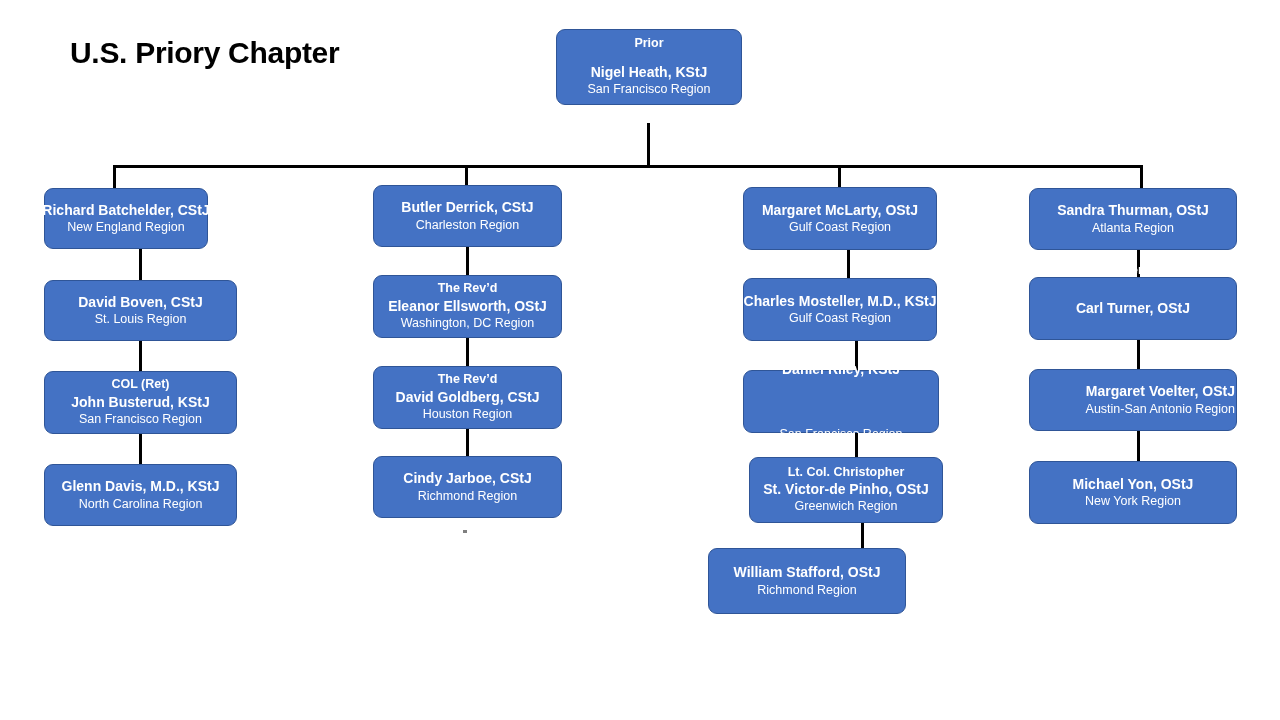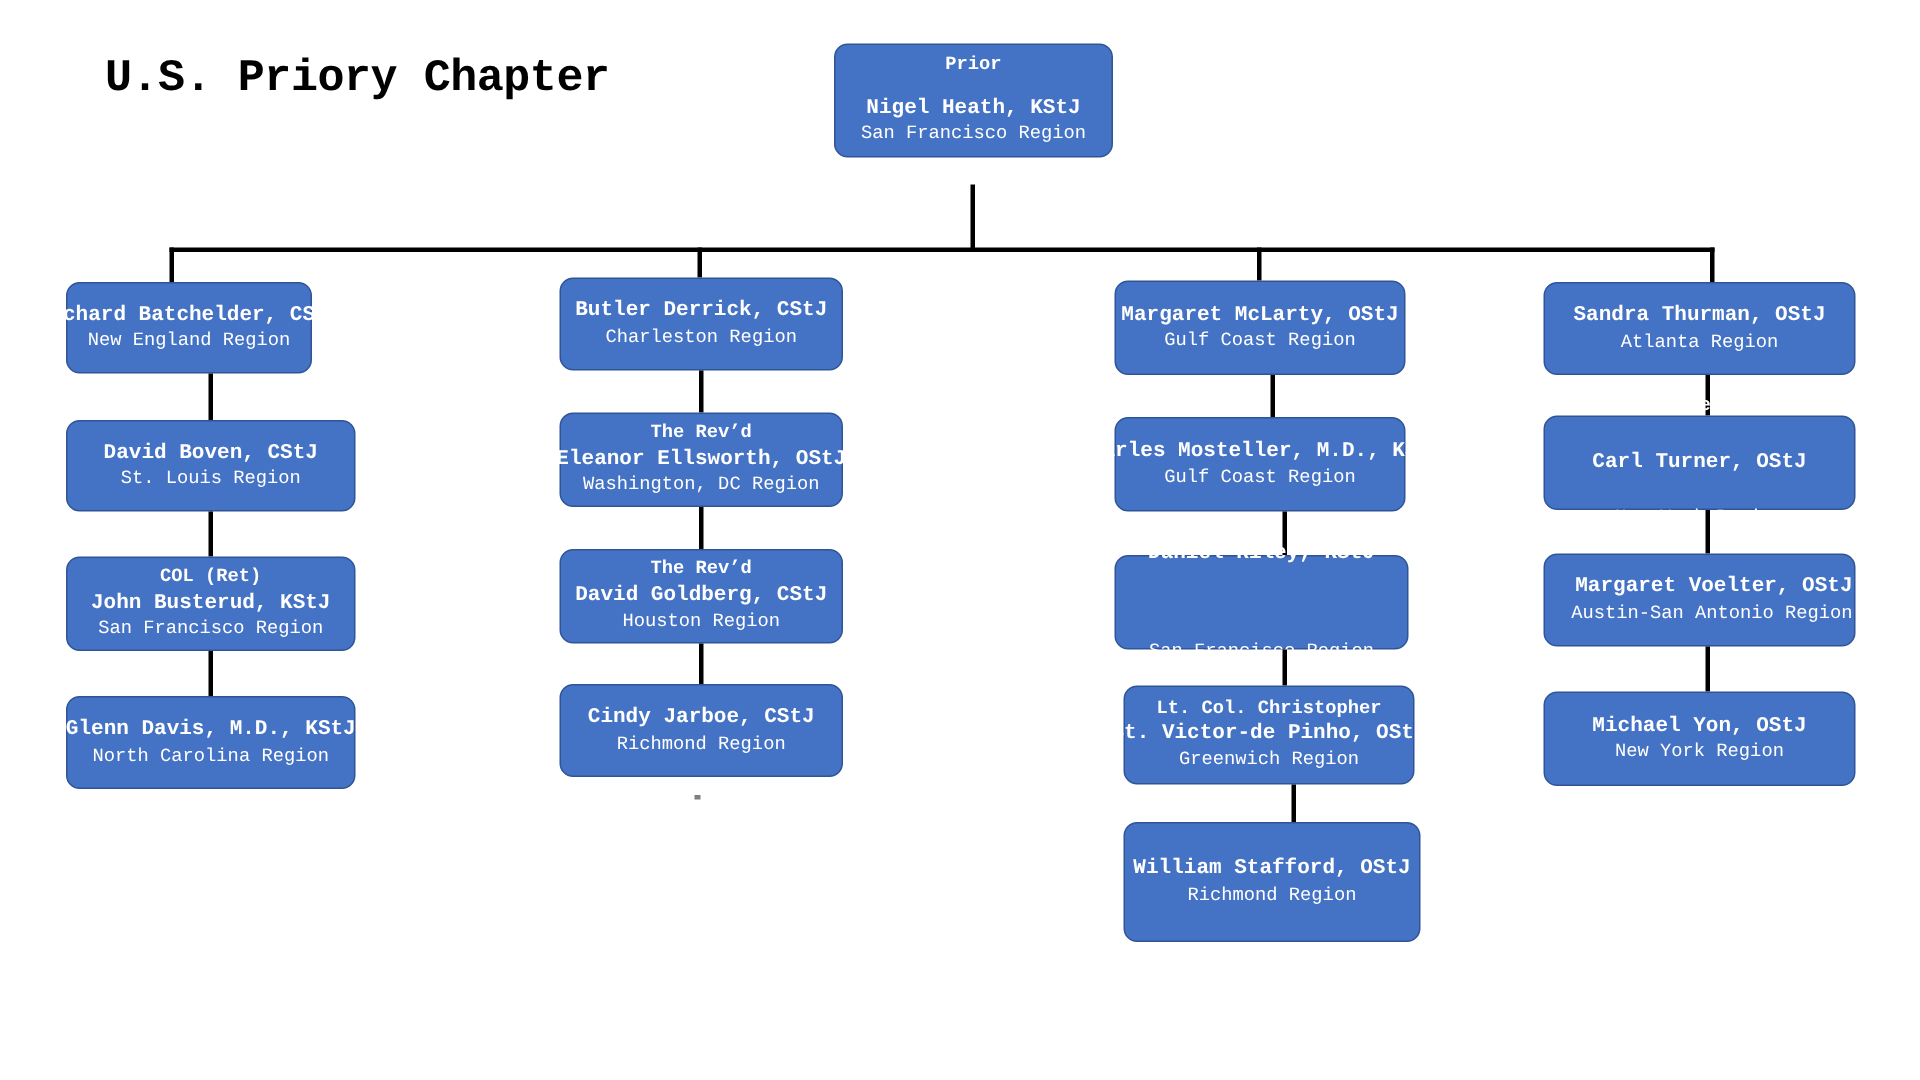--- a/index.html
+++ b/index.html
@@ -6,21 +6,21 @@
     margin: 0;
     padding: 0;
     background: #ffffff;
   }
   #canvas {
     position: relative;
     width: 1280px;
     height: 720px;
     background: #ffffff;
     overflow: hidden;
-    font-family: Liberation Mono, monospace;
+    font-family: Liberation Sans, sans-serif;
   }
   #page-title {
     position: absolute;
     left: 70px;
     top: 36px;
     font-size: 30px;
     font-weight: bold;
     color: #000000;
     letter-spacing: -0.3px;
     white-space: nowrap;
@@ -169,21 +169,21 @@
   </div>
   <div class="connector-v" style="left:855px; top:433px; height:24px;"></div>
 
   <div class="node" style="left:749px; top:457px; width:194px; height:66px;">
     <div class="role">Lt. Col. Christopher</div>
     <div class="name">St. Victor-de Pinho, OStJ</div>
     <div class="region">Greenwich Region</div>
   </div>
   <div class="connector-v" style="left:861px; top:523px; height:25px;"></div>
 
-  <div class="node" style="left:749px; top:548px; width:198px; height:80px;">
+  <div class="node" style="left:708px; top:548px; width:198px; height:66px;">
     <div class="name">William Stafford, OStJ</div>
     <div class="region">Richmond Region</div>
   </div>
 
   <div class="node" style="left:1029px; top:188px; width:208px; height:62px;">
     <div class="name">Sandra Thurman, OStJ</div>
     <div class="region">Atlanta Region</div>
   </div>
   <div class="connector-v" style="left:1137px; top:250px; height:27px;"></div>
 

